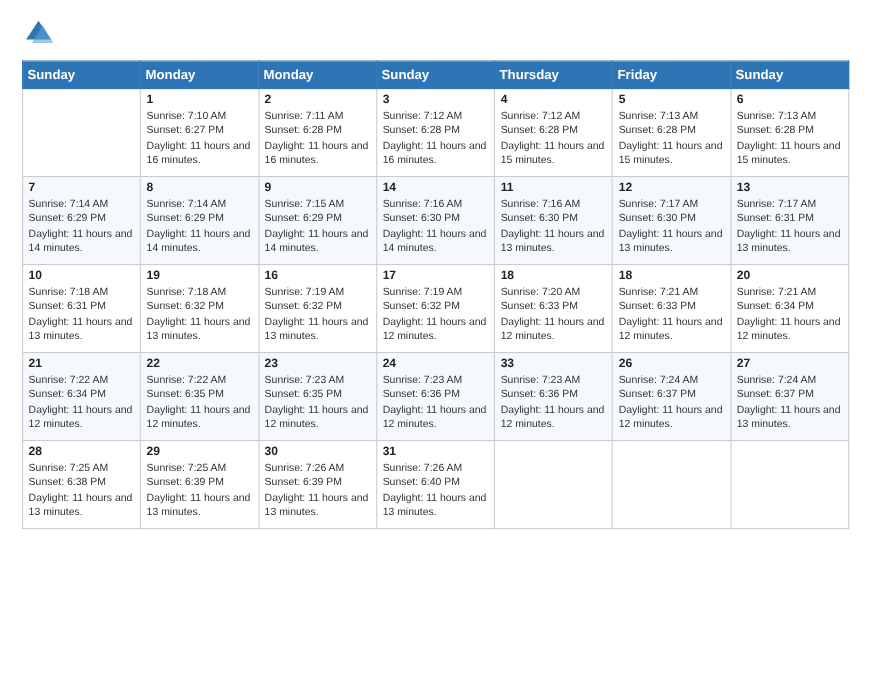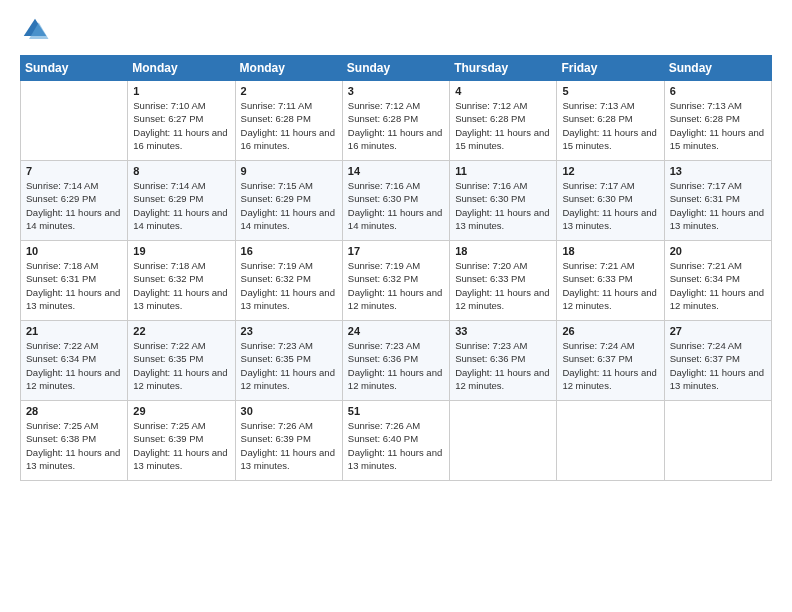--- a/index.html
+++ b/index.html
@@ -251,21 +251,21 @@
           </td>
           <td>
             <div class="day-number">29</div>
             <div class="day-info">Sunrise: 7:25 AM<br>Sunset: 6:39 PM<br>Daylight: 11 hours and 13 minutes.</div>
           </td>
           <td>
             <div class="day-number">30</div>
             <div class="day-info">Sunrise: 7:26 AM<br>Sunset: 6:39 PM<br>Daylight: 11 hours and 13 minutes.</div>
           </td>
           <td>
-            <div class="day-number">51</div>
+            <div class="day-number">31</div>
             <div class="day-info">Sunrise: 7:26 AM<br>Sunset: 6:40 PM<br>Daylight: 11 hours and 13 minutes.</div>
           </td>
           <td class="empty-cell"></td>
           <td class="empty-cell"></td>
           <td class="empty-cell"></td>
         </tr>
       </tbody>
   </table>
 </div>
 

